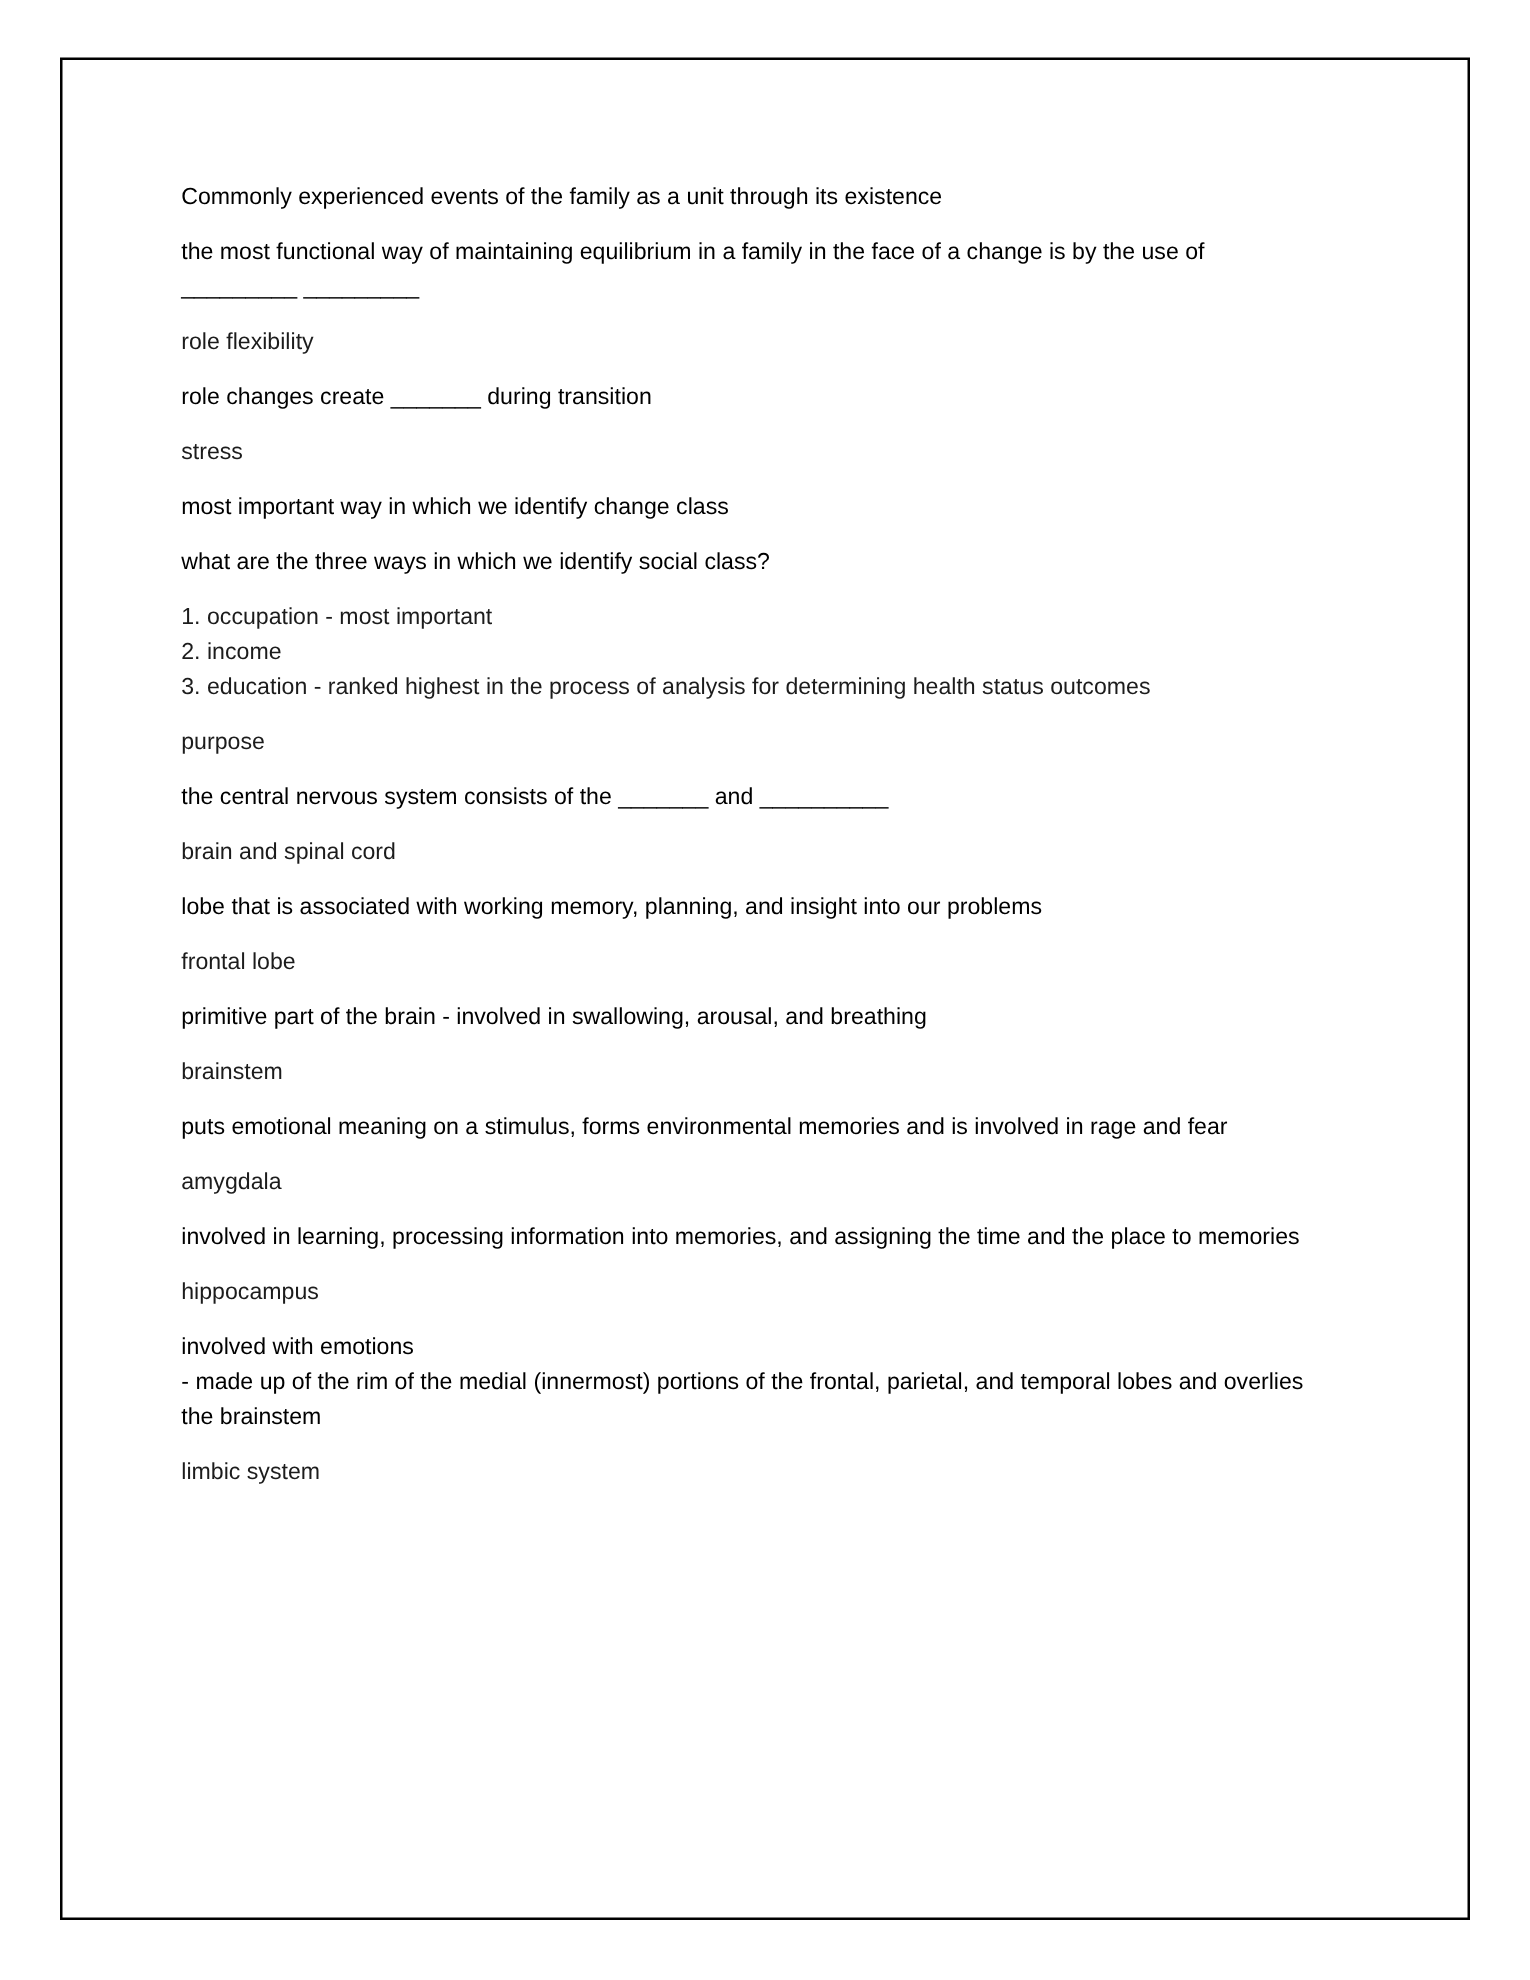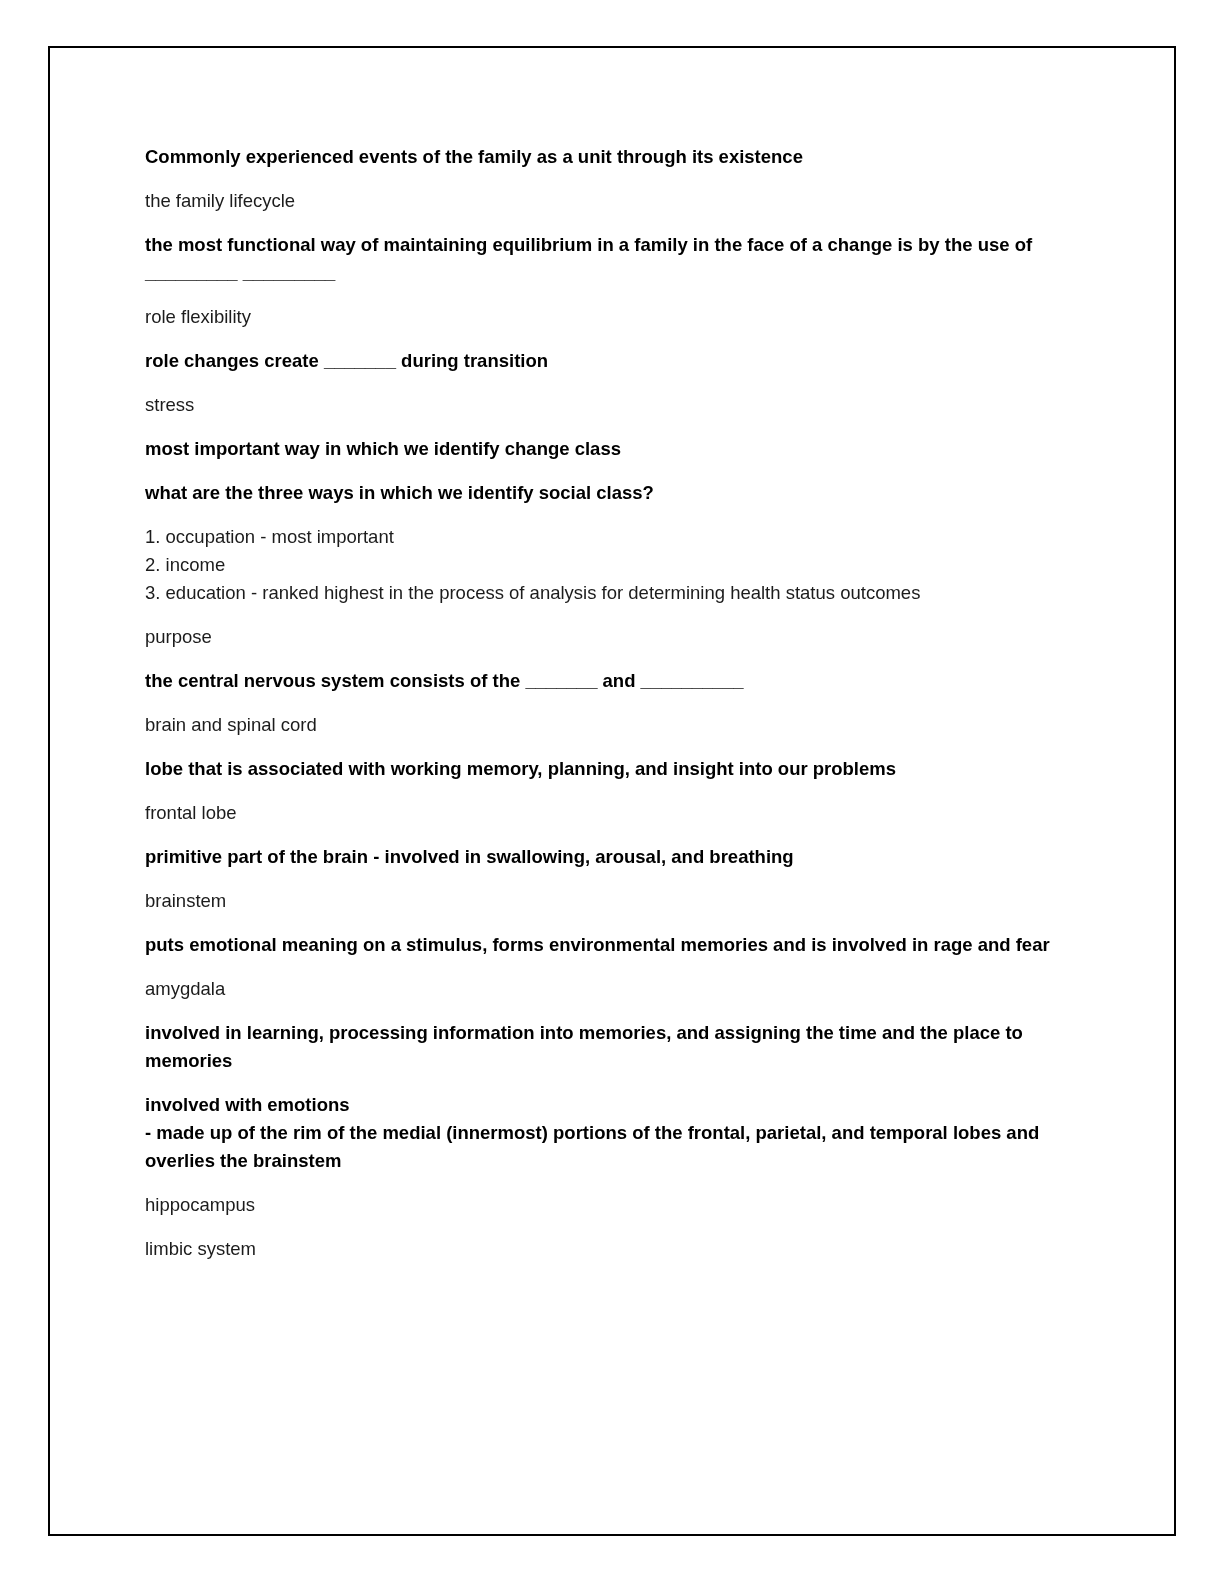--- a/index.html
+++ b/index.html
@@ -34,53 +34,52 @@
     padding: 0;
     font-size: 18.5px;
     line-height: 28px;
     white-space: pre-line;
     color: #000000;
   }
   .item + .item {
     margin-top: 16px;
   }
   .item.question {
-    font-weight: 700;
+    font-weight: 400;
     color: #000000;
   }
   .item.answer {
     font-weight: 400;
     color: #1c1c1c;
   }
 </style>
 </head>
 <body>
 
 <div class="page-frame">
   <div class="doc-content" id="doc-body">
       <p class="item question">Commonly experienced events of the family as a unit through its existence</p>
-      <p class="item answer">the family lifecycle</p>
       <p class="item question">the most functional way of maintaining equilibrium in a family in the face of a change is by the use of
 _________ _________</p>
       <p class="item answer">role flexibility</p>
       <p class="item question">role changes create _______ during transition</p>
       <p class="item answer">stress</p>
       <p class="item question">most important way in which we identify change class</p>
       <p class="item question">what are the three ways in which we identify social class?</p>
       <p class="item answer">1. occupation - most important
 2. income
 3. education - ranked highest in the process of analysis for determining health status outcomes</p>
       <p class="item answer">purpose</p>
       <p class="item question">the central nervous system consists of the _______ and __________</p>
       <p class="item answer">brain and spinal cord</p>
       <p class="item question">lobe that is associated with working memory, planning, and insight into our problems</p>
       <p class="item answer">frontal lobe</p>
       <p class="item question">primitive part of the brain - involved in swallowing, arousal, and breathing</p>
       <p class="item answer">brainstem</p>
       <p class="item question">puts emotional meaning on a stimulus, forms environmental memories and is involved in rage and fear</p>
       <p class="item answer">amygdala</p>
       <p class="item question">involved in learning, processing information into memories, and assigning the time and the place to memories</p>
+      <p class="item answer">hippocampus</p>
       <p class="item question">involved with emotions
 - made up of the rim of the medial (innermost) portions of the frontal, parietal, and temporal lobes and overlies the brainstem</p>
-      <p class="item answer">hippocampus</p>
       <p class="item answer">limbic system</p>
     </div>
 </div>
 
 </body></html>

